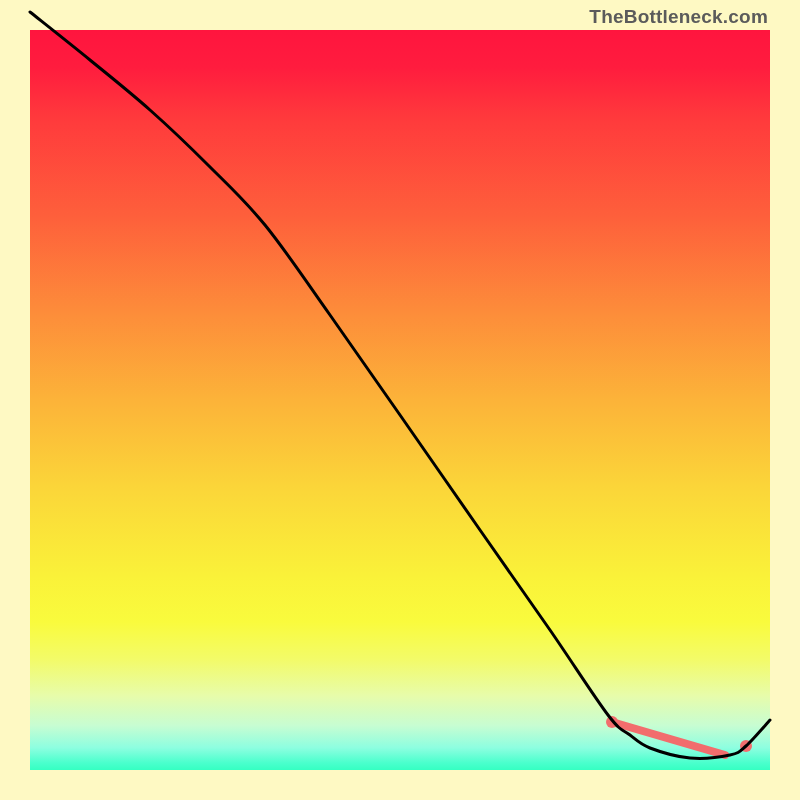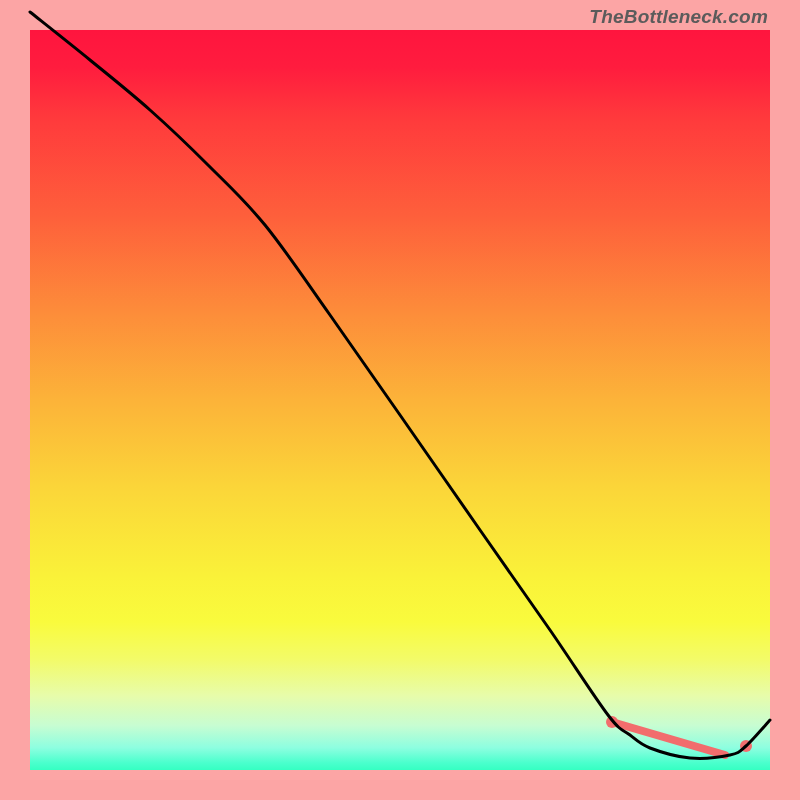--- a/index.html
+++ b/index.html
@@ -1,22 +1,21 @@
 <!DOCTYPE html>
 <html><head>
 <meta charset="utf-8">
 <style>
   * { margin: 0; padding: 0; box-sizing: border-box; }
   html, body { width: 800px; height: 800px; overflow: hidden; }
   .frame {
     width: 800px;
     height: 800px;
-    background: #fca5a5;
+    background: #fef9c3;
     position: relative;
-    font-style: italic;
   }
   .plot-area {
     position: absolute;
     left: 30px;
     top: 30px;
     width: 740px;
     height: 740px;
     background: linear-gradient(
       to bottom,
       #ff153e 0%,

